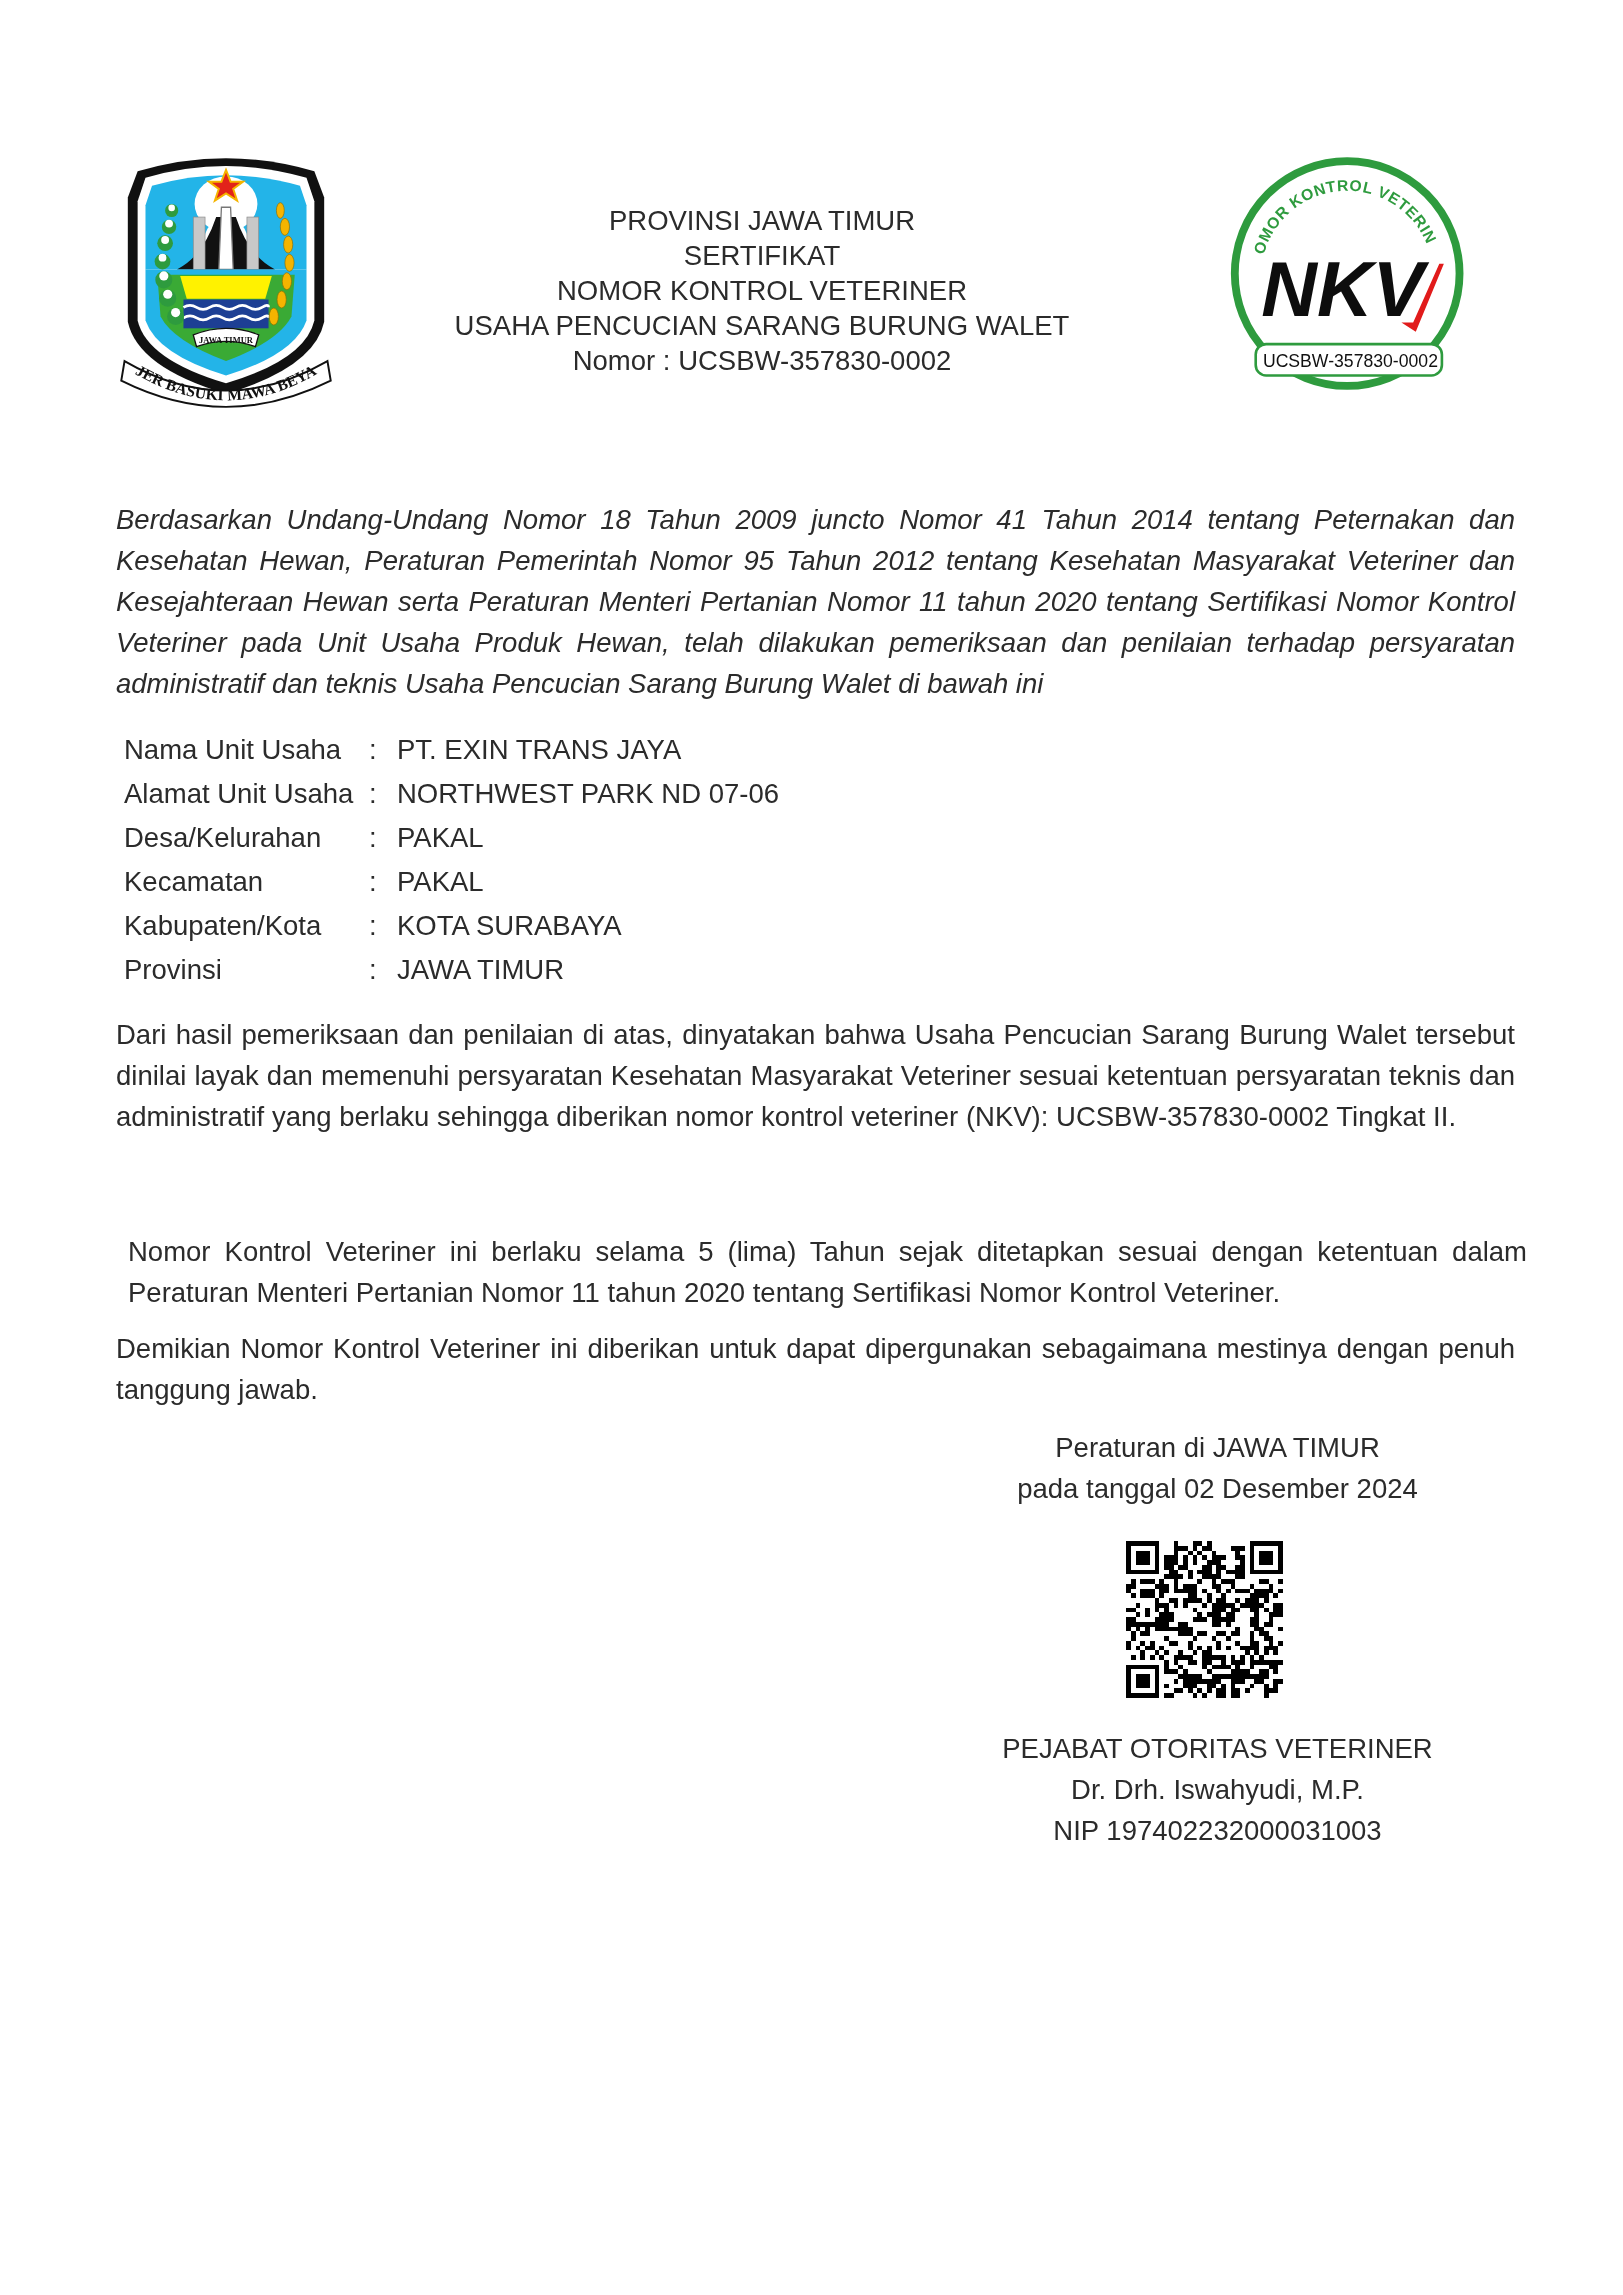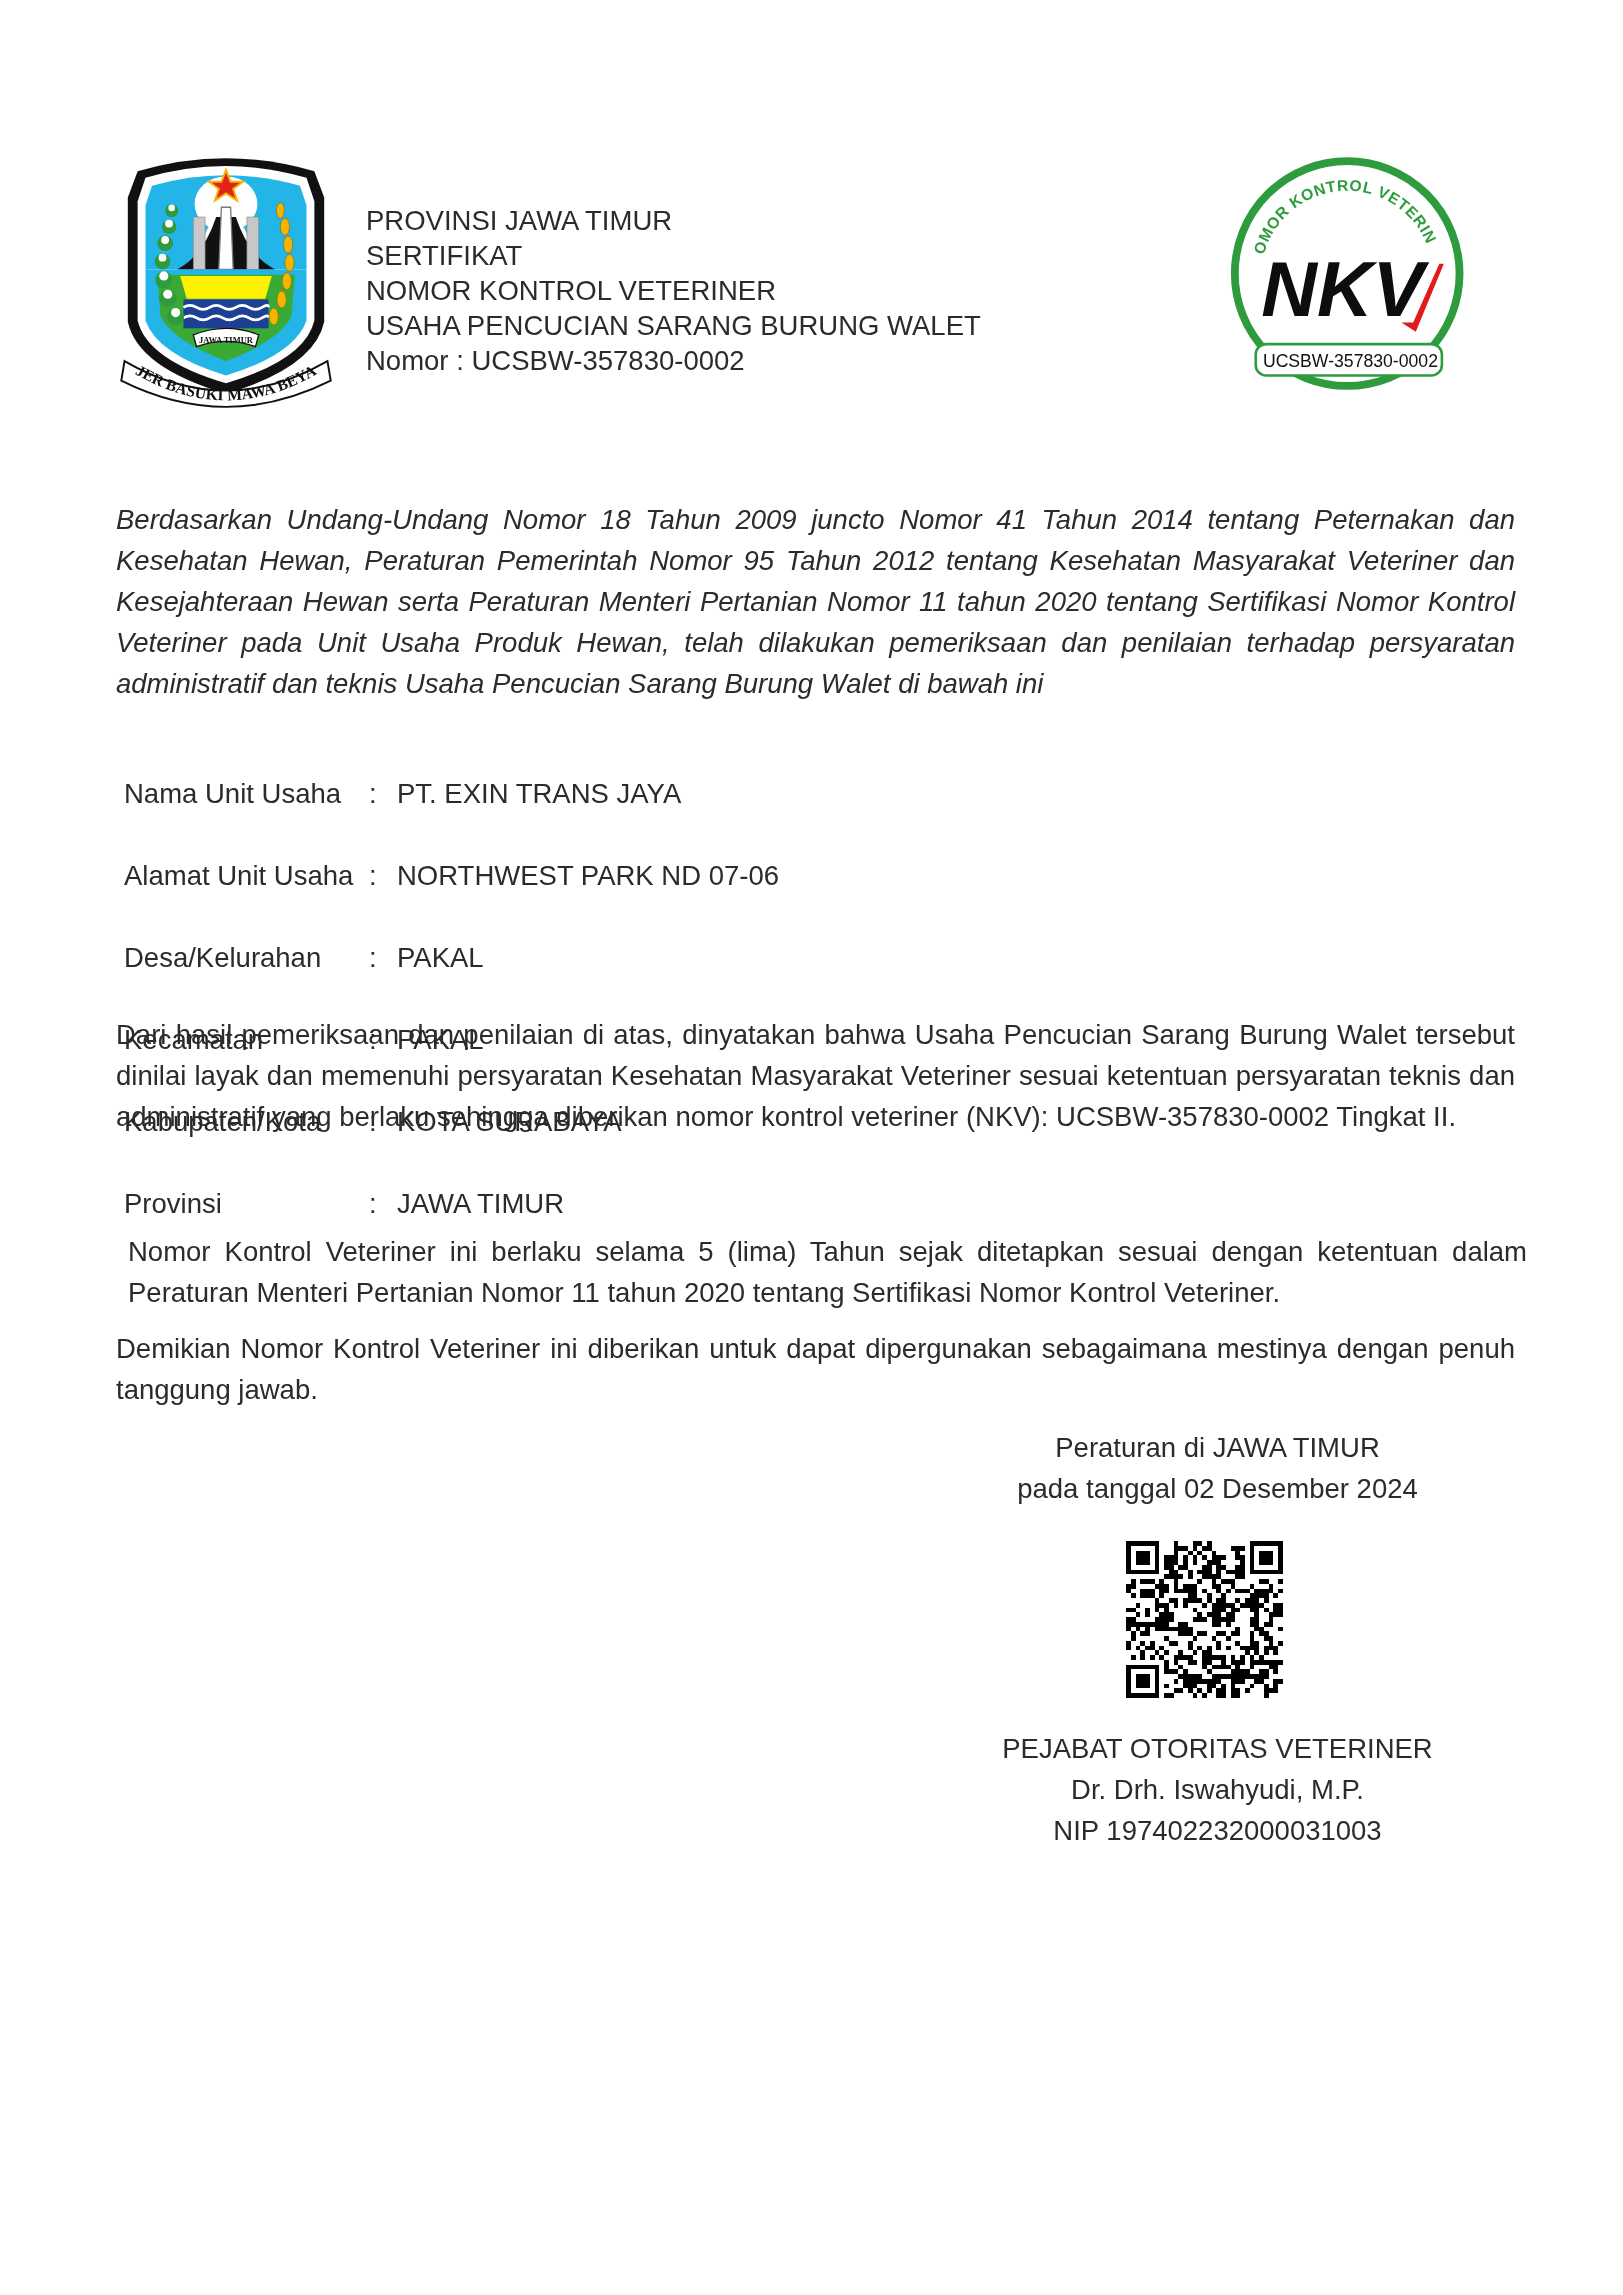--- a/index.html
+++ b/index.html
@@ -6,38 +6,38 @@
   body {
     width: 1623px; height: 2295px; position: relative; overflow: hidden;
     font-family: "Liberation Sans", sans-serif; color: #2b2b2b;
   }
   .abs { position: absolute; }
 
   
   #logo-left { left: 118px; top: 145px; width: 216px; height: 275px; }
   #logo-right { left: 1225px; top: 151px; width: 245px; height: 249px; }
   .head-lines {
-    left: 366px; top: 203px; width: 792px; text-align: left;
+    left: 366px; top: 203px; width: 792px; text-align: center;
     font-size: 27.5px; line-height: 35px;
   }
   .head-lines div { white-space: nowrap; }
 
   
   .para {
     left: 116px; width: 1399px; font-size: 27.5px; line-height: 41px;
     text-align: justify;
   }
   #para-intro { top: 499px; font-style: italic; }
   #para-result { top: 1014px; }
   #para-validity { top: 1219px; }
   #para-closing { top: 1328px; }
 
   
   #details { left: 124px; top: 728px; font-size: 27.5px; }
-  .drow { display: flex; height: 44px; align-items: flex-end; white-space: nowrap; margin-top: 38px; }
+  .drow { display: flex; height: 44px; align-items: center; white-space: nowrap; }
   .dlabel { width: 245px; }
   .dcolon { width: 28px; }
   .dvalue { }
 
   
   .sig { left: 949px; width: 537px; text-align: center; font-size: 27.5px; line-height: 41px; white-space: nowrap; }
   #sig-top { top: 1427px; }
   #qr { left: 1126px; top: 1541px; width: 157px; height: 157px; }
   #sig-bottom { top: 1728px; }
 </style>

